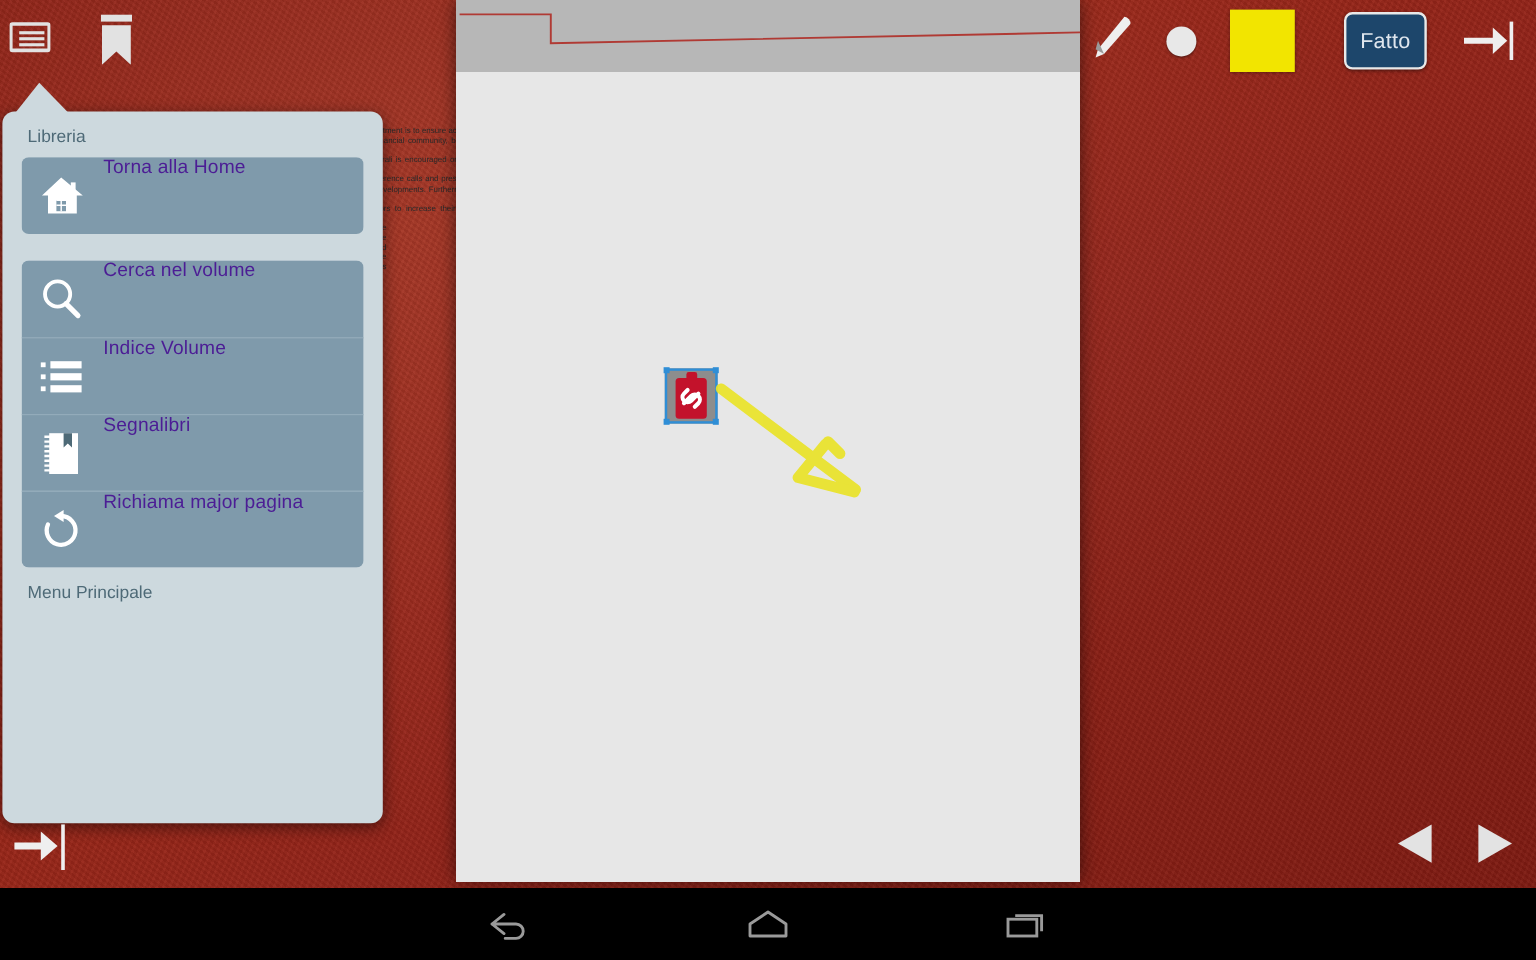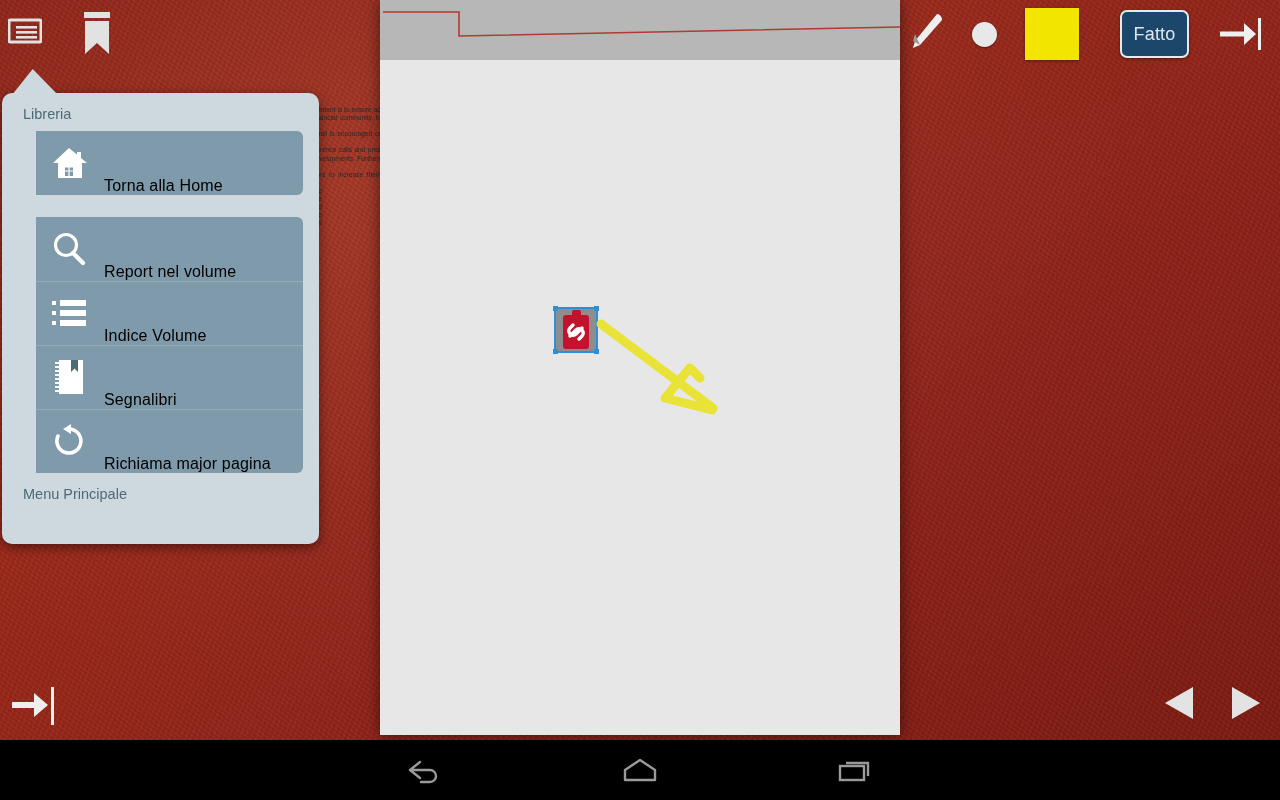--- a/index.html
+++ b/index.html
@@ -172,39 +172,38 @@
   }
   .link-obj .h-tl{left:-3px;top:-3px;} .link-obj .h-tr{right:-3px;top:-3px;}
   .link-obj .h-bl{left:-3px;bottom:-3px;} .link-obj .h-br{right:-3px;bottom:-3px;}
 
   
   .annot { position:absolute; left:0; top:0; width:1280px; height:800px;
            pointer-events:none; z-index:20; }
 
   
   .sidebar {
-    position:absolute; left:2px; top:93px; width:317px; height:451px;
+    position:absolute; left:2px; top:93px; width:317px; height:593px;
     background:#cdd9de; border-radius:10px;
     box-shadow: 0 3px 12px rgba(0,0,0,.5);
     z-index:40;
   }
   .sb-tab {
     position:absolute; left:10px; top:-24px; width:46px; height:26px;
     background:#cdd9de;
     clip-path: polygon(0% 100%, 45% 0%, 100% 100%);
   }
   .sb-section {
     font-size:14.5px; color:#4e6a77; padding:0 0 0 21px;
   }
   .sb-group { margin:0 16px; border-radius:6px; overflow:hidden; }
   .sb-item {
-    height:64px; background:#7f9aab; display:flex; align-items:flex-end;
-    color:#000000; font-size:16px; cursor:pointer;
+    height:64px; background:#7f9aab; display:flex; align-items:flex-start;
+    color:#4c1d95; font-size:16px; cursor:pointer;
     border-top:1px solid #93abba;
-    margin-left:18px;
   }
   .sb-item:first-child { border-top:none; }
   .sb-item .ico { width:66px; height:64px; display:flex; align-items:center; justify-content:center; }
   .sb-item .lbl { padding-left:2px; letter-spacing:.15px; }
 
   .collapse-arrow { position:absolute; left:8px; top:683px; width:54px; height:44px; z-index:41; }
 
   
   .nav-prev, .nav-next { position:absolute; top:686px; width:32px; height:34px; z-index:25; cursor:pointer; }
   .nav-prev { left:1163px; }
@@ -381,21 +380,21 @@
     <div style="height:13px"></div>
     <div style="height:9px"></div>
     <div class="sb-group">
       <div class="sb-item">
         <span class="ico">
           <svg width="38" height="36" viewBox="0 0 38 36">
             <circle cx="16" cy="14" r="10.5" fill="none" stroke="#fff" stroke-width="3.2"></circle>
             <path d="M23 22 L33 32" stroke="#fff" stroke-width="4.2" stroke-linecap="round"></path>
           </svg>
         </span>
-        <span class="lbl">Report nel volume</span>
+        <span class="lbl">Cerca nel volume</span>
       </div>
       <div class="sb-item">
         <span class="ico">
           <svg width="38" height="30" viewBox="0 0 38 30">
             <g fill="#fff">
               <rect x="2" y="3" width="4" height="4"></rect>
                 <rect x="10" y="2" width="26" height="6"></rect>
               <rect x="2" y="13" width="4" height="4"></rect>
                 <rect x="10" y="12" width="26" height="6"></rect>
               <rect x="2" y="23" width="4" height="4"></rect>

